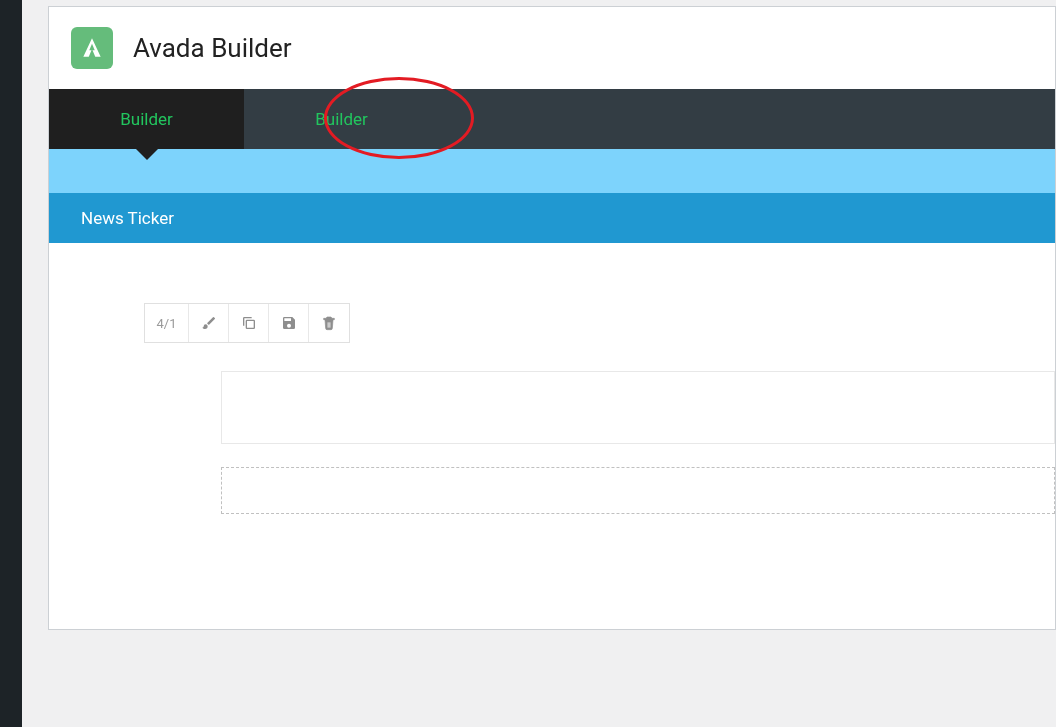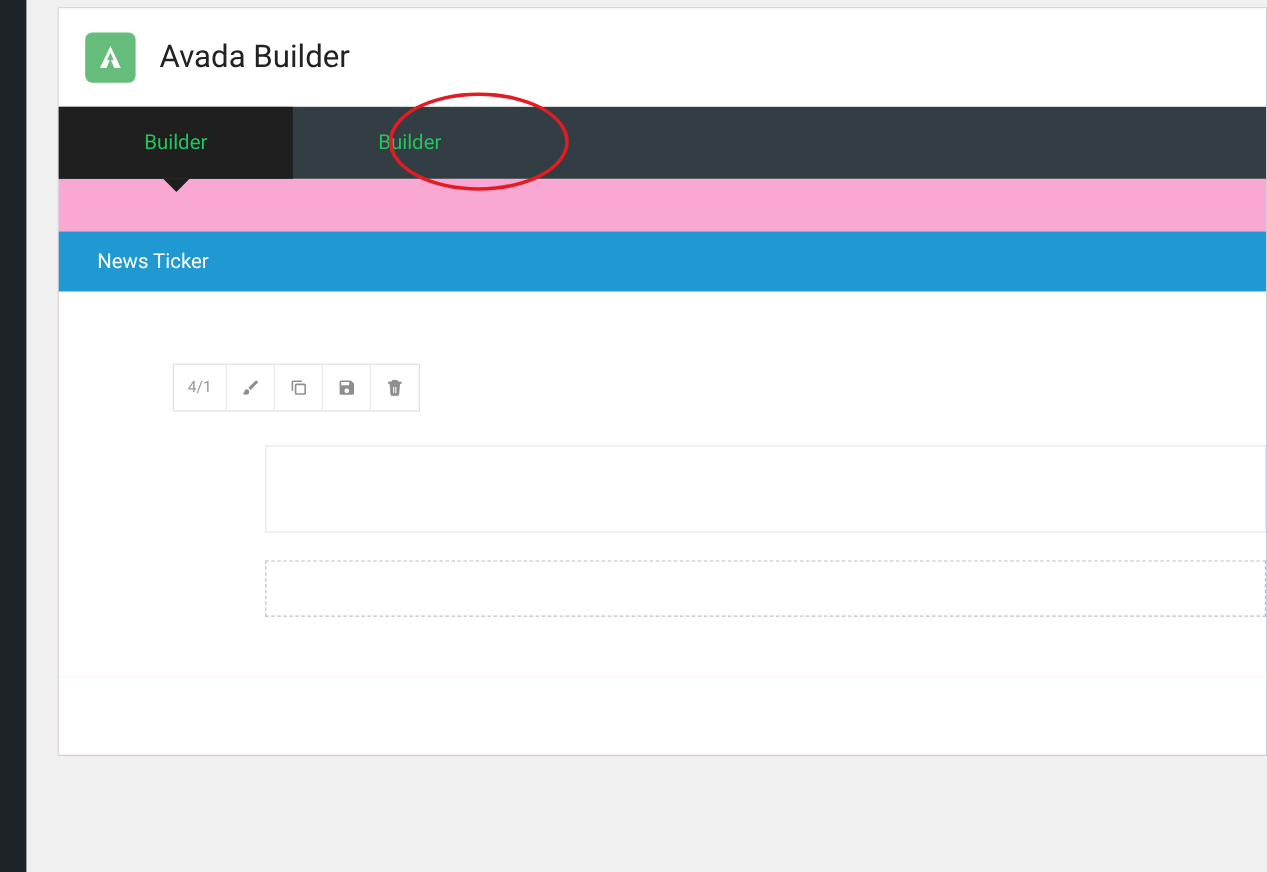--- a/index.html
+++ b/index.html
@@ -90,21 +90,21 @@
       left: 275px;
       top: -12px;
       width: 150px;
       height: 82px;
       border: 3px solid #e31b23;
       border-radius: 50%;
       pointer-events: none;
       z-index: 10;
     }
     .content-area {
-      background: #f9a8d4;
+      background: #7dd3fc;
       padding-top: 44px;
     }
     .section-header {
       background: #2098d1;
       color: #fff;
       padding: 15px 32px;
       font-size: 17px;
       margin: 0;
     }
     .section-body {

